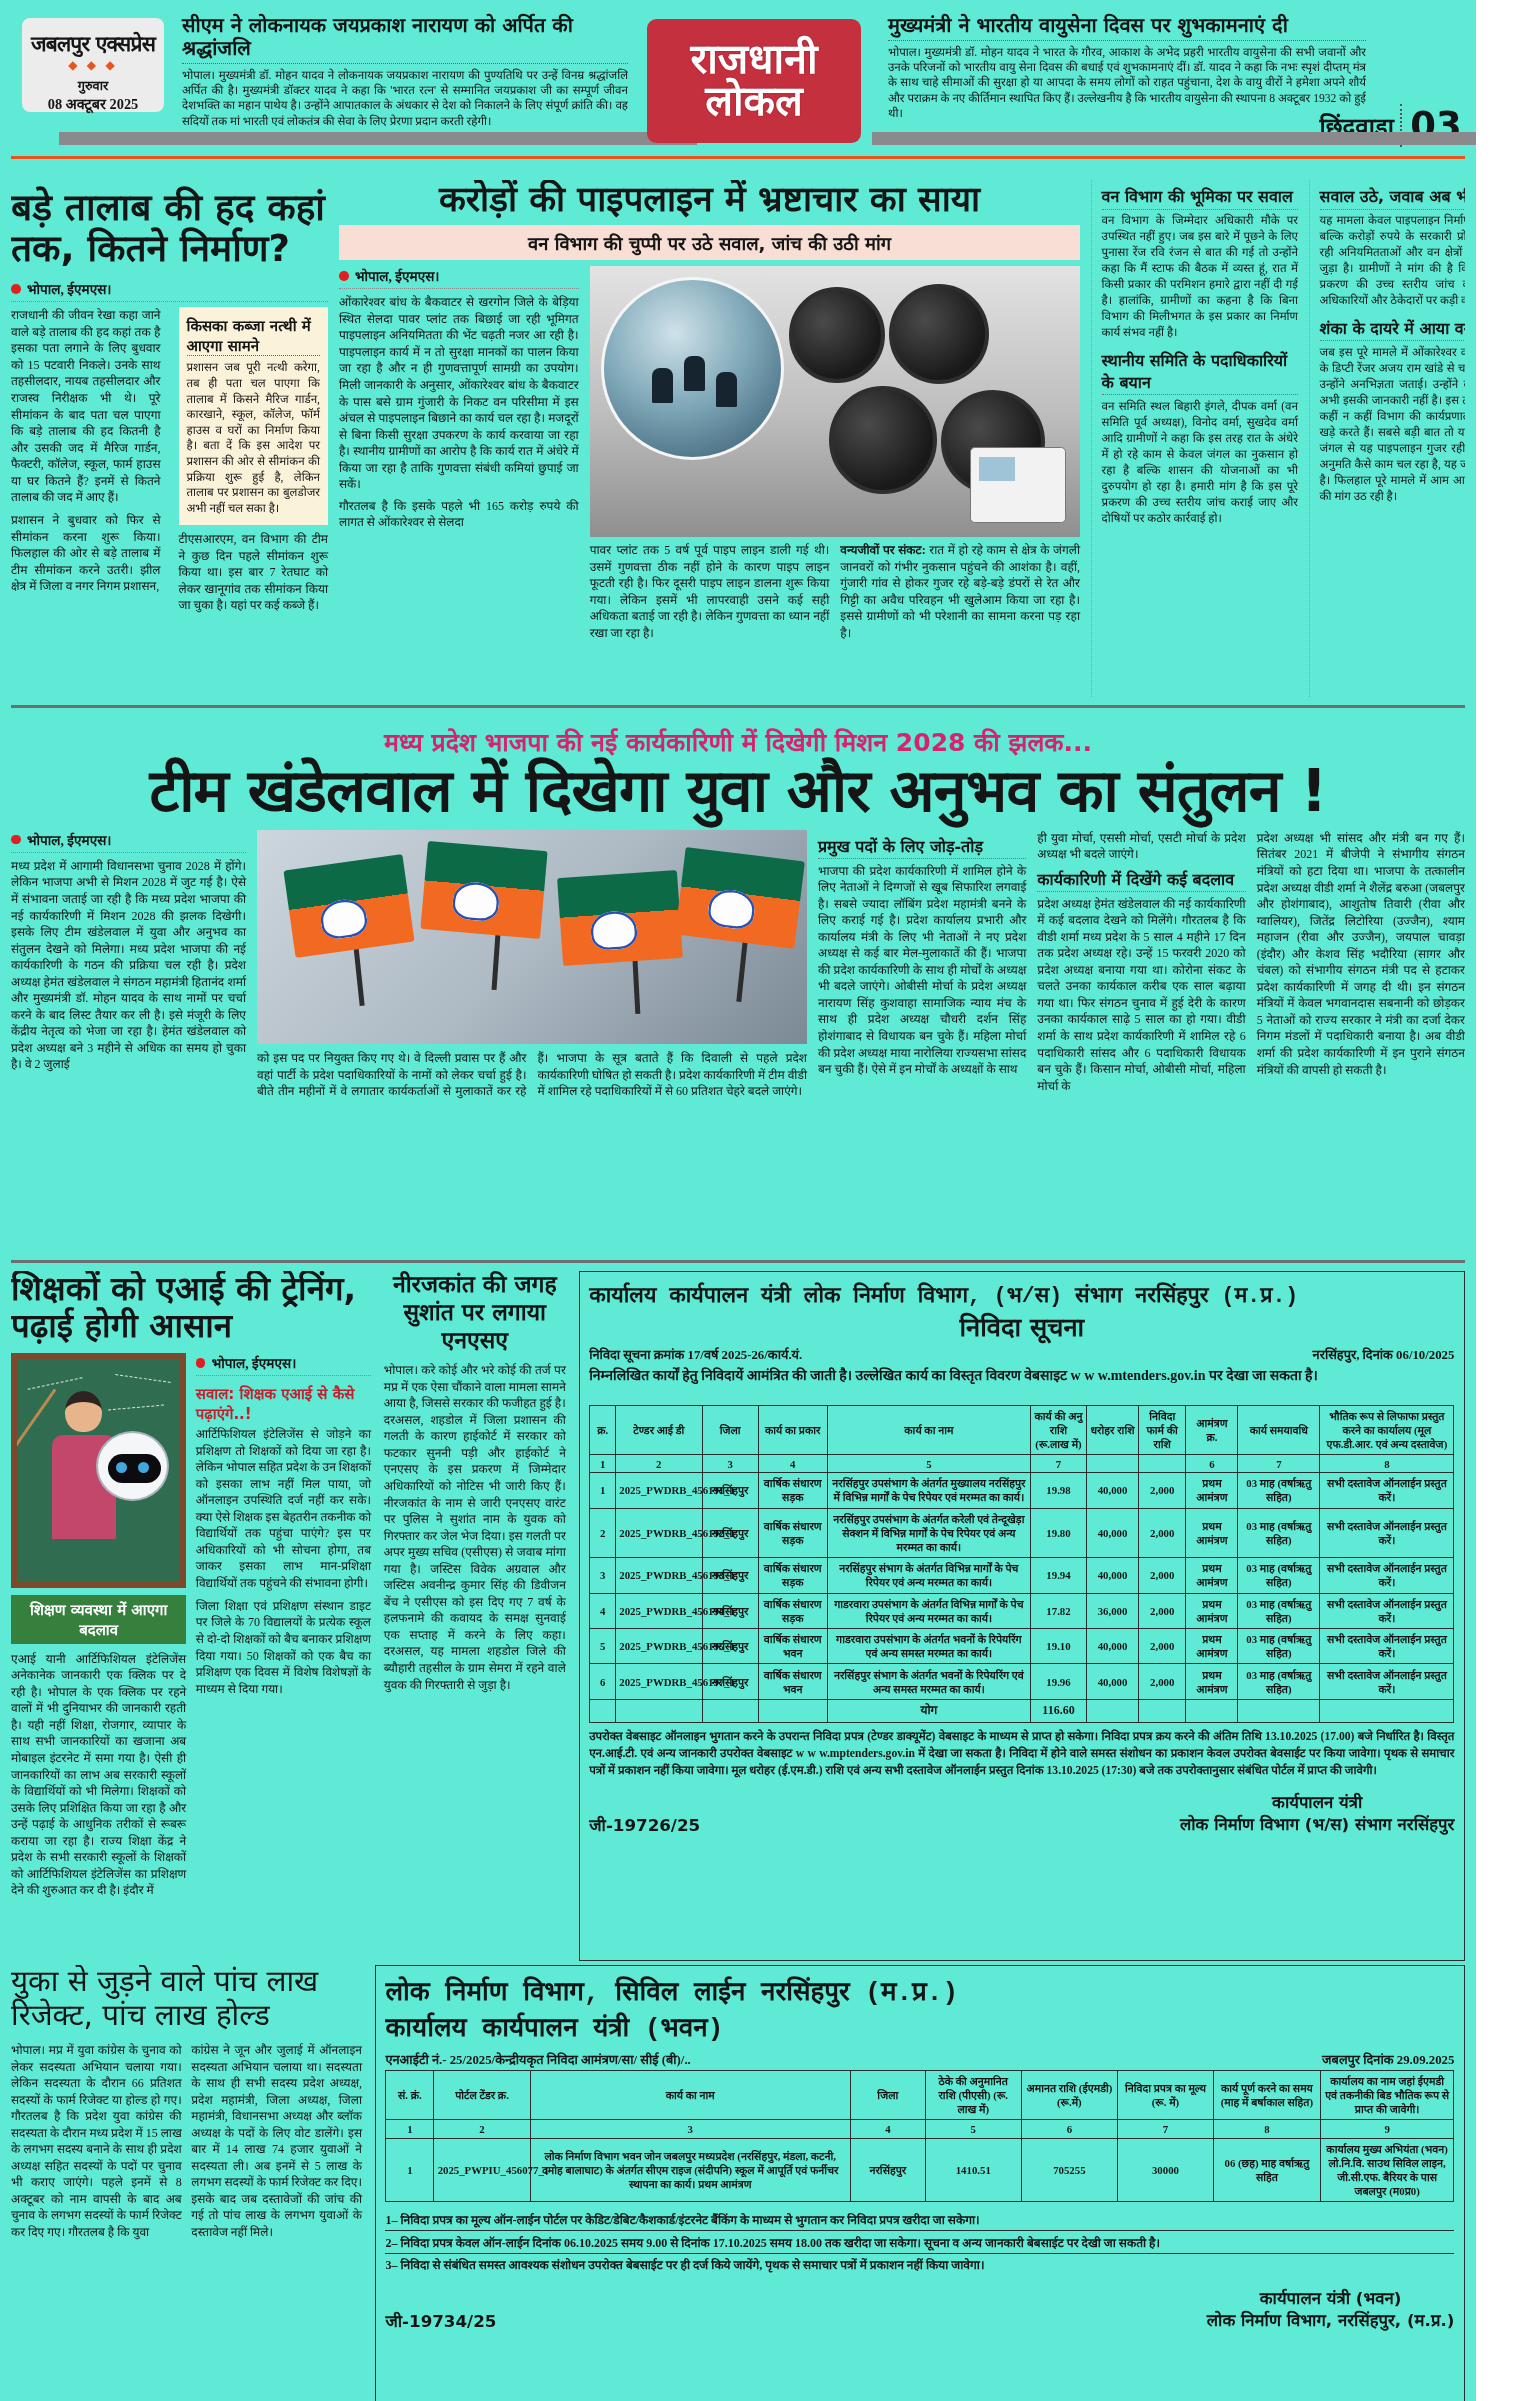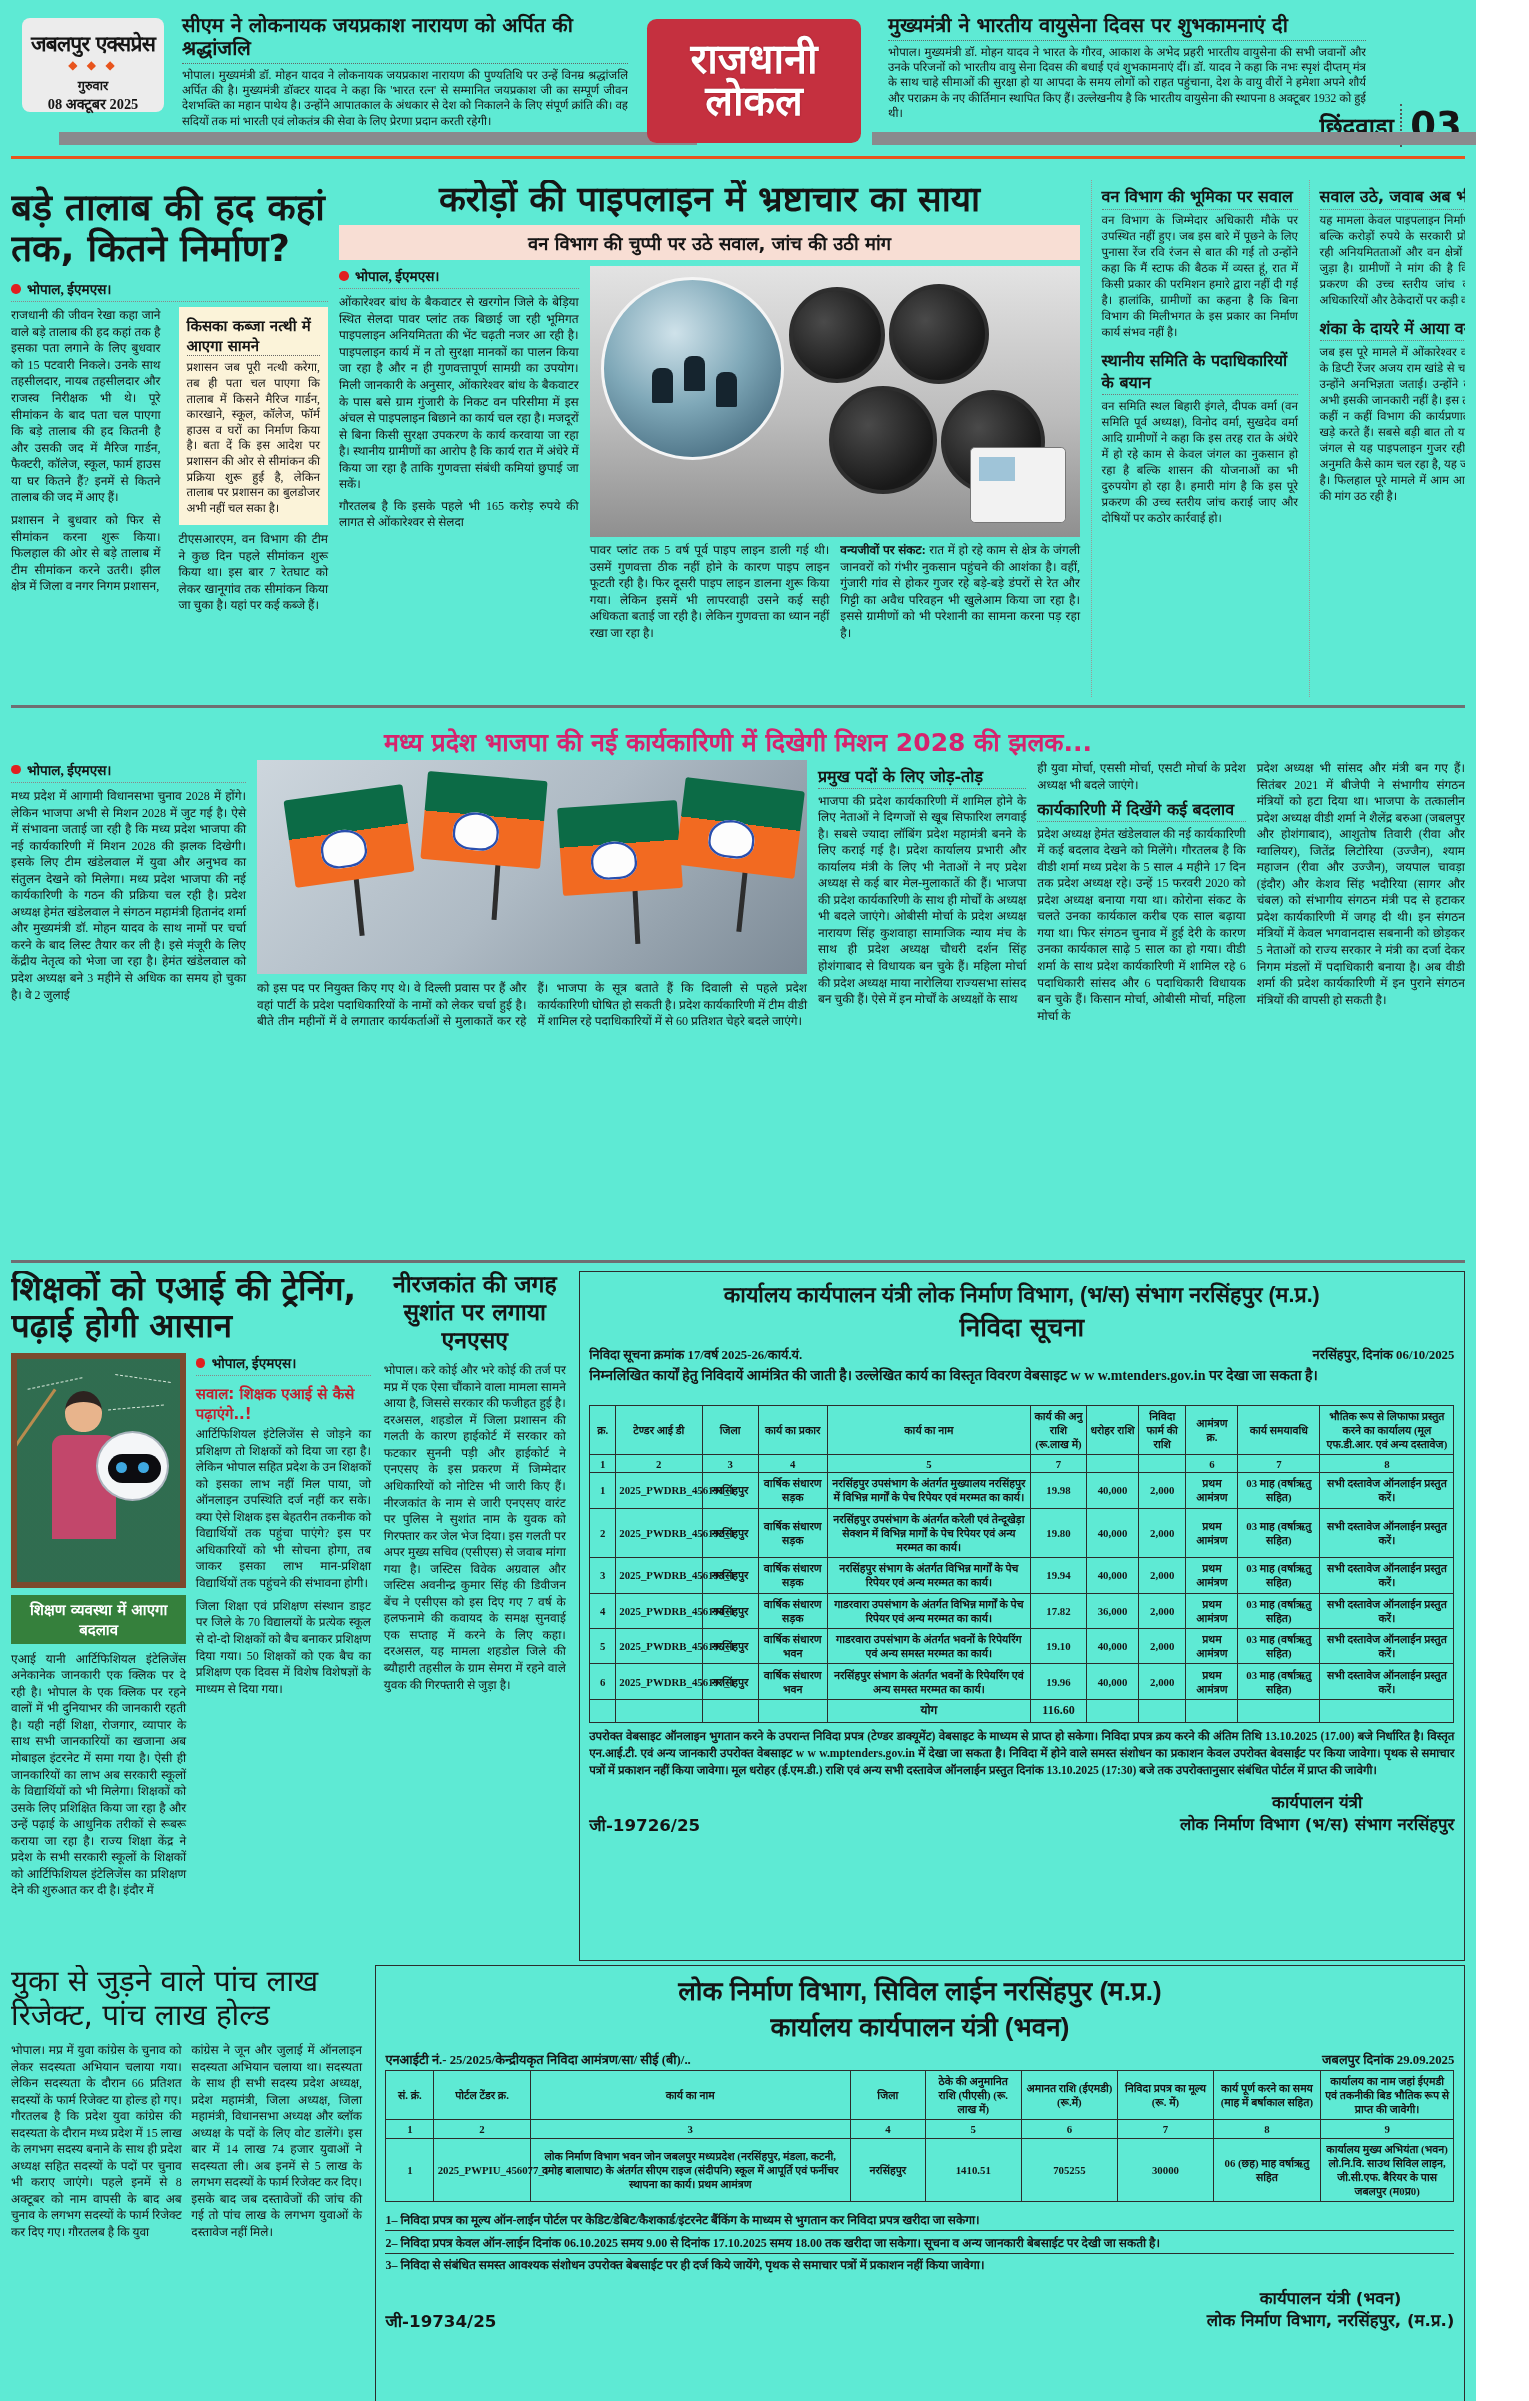--- a/index.html
+++ b/index.html
@@ -82,21 +82,21 @@
   .pointer-stick { position:absolute; left:16px; top:24px; width:3.2px; height:72px; background:#b98b4e; transform:rotate(35deg); }
   .robot { position:absolute; right:11px; top:72px; width:73px; height:70px; background:#f4f6f8; border-radius:50%; border:2.4px solid #aab4bd; }
   .robot:before { content:""; position:absolute; left:9.6px; top:21px; width:53px; height:29px; background:#0c0c10; border-radius:14.4px; }
   .robot:after { content:""; position:absolute; left:17.5px; top:29px; width:11px; height:11px; background:#3fa8e0; border-radius:50%; box-shadow:22px 0 0 #3fa8e0; }
   .greenbar { background:#35803c; color:#fff; font-family:"DejaVu Sans", sans-serif; font-weight:800; font-size:15px; text-align:center; padding:4.8px 3.2px; margin:6.4px 0; }
   .redsub { color:#c21f2e; font-family:"DejaVu Sans", sans-serif; font-weight:800; font-size:15px; margin:6.4px 0 3.2px 0; }
   .nsa h1 { font-family:"DejaVu Sans", sans-serif; font-size:23px; font-weight:800; text-align:center; line-height:1.2; margin-bottom:8px; }
 
   
   .tenderbox { border:1.6px solid #2c2c2c; padding:6.4px 9.6px; font-family:"Liberation Serif", serif; }
-  .t-org { font-family:Liberation Sans, sans-serif; font-weight:800; text-align:center; }
+  .t-org { font-family:Liberation Mono, monospace; font-weight:800; }
   .tender1 .t-org { font-size:21.5px; }
   .t-title { font-family:"DejaVu Sans", sans-serif; font-weight:800; font-size:25.5px; text-align:center; margin:1.6px 0; }
   .t-refline { display:flex; justify-content:space-between; font-size:12.8px; font-weight:bold; margin:1.6px 0; }
   .t-intro { font-size:14px; font-weight:bold; margin-bottom:21px; }
   table.ttable { width:100%; border-collapse:collapse; table-layout:fixed; }
   .ttable td, .ttable th { border:1.2px solid #2c2c2c; font-size:10.8px; line-height:1.3; padding:3.2px 3.2px; text-align:center; vertical-align:middle; font-weight:bold; }
   .ttable thead th { font-size:10.8px; }
   .numrow td { padding:1.6px; font-weight:bold; }
   .totalrow td { font-size:12px; }
   .t-footnote { font-size:11.6px; font-weight:bold; line-height:1.45; margin-top:6.4px; text-align:justify; }
@@ -219,20 +219,21 @@
       <p class="bodytext">यह मामला केवल पाइपलाइन निर्माण का नहीं है, बल्कि करोड़ों रुपये के सरकारी प्रोजेक्ट में चल रही अनियमितताओं और वन क्षेत्रों की सुरक्षा से जुड़ा है। ग्रामीणों ने मांग की है कि शासन इस प्रकरण की उच्च स्तरीय जांच कर जिम्मेदार अधिकारियों और ठेकेदारों पर कड़ी कार्रवाई करे।</p>
       <div class="subhead-bold" style="margin-top:8px">शंका के दायरे में आया वन विभाग</div>
       <p class="bodytext">जब इस पूरे मामले में ओंकारेश्वर वन परियोजना के डिप्टी रेंजर अजय राम खांडे से चर्चा की गई तो उन्होंने अनभिज्ञता जताई। उन्होंने कहा कि मुझे अभी इसकी जानकारी नहीं है। इस तरह के जवाब कहीं न कहीं विभाग की कार्यप्रणाली पर सवाल खड़े करते हैं। सबसे बड़ी बात तो यह है कि जिस जंगल से यह पाइपलाइन गुजर रही है वहां बिना अनुमति कैसे काम चल रहा है, यह जांच का विषय है। फिलहाल पूरे मामले में आम आदमी की जांच की मांग उठ रही है।</p>
     </div>
   </section>
 
   <div class="divider"></div>
 
   <section class="bjp">
     <div class="strap">मध्य प्रदेश भाजपा की नई कार्यकारिणी में दिखेगी मिशन 2028 की झलक...</div>
+    <h1>टीम खंडेलवाल में दिखेगा युवा और अनुभव का संतुलन !</h1>
     <div class="bjp-cols">
       <div>
         <div class="byline">
           <span class="dot"></span>
           <span>भोपाल, ईएमएस।</span>
         </div>
         <p class="bodytext">मध्य प्रदेश में आगामी विधानसभा चुनाव 2028 में होंगे। लेकिन भाजपा अभी से मिशन 2028 में जुट गई है। ऐसे में संभावना जताई जा रही है कि मध्य प्रदेश भाजपा की नई कार्यकारिणी में मिशन 2028 की झलक दिखेगी। इसके लिए टीम खंडेलवाल में युवा और अनुभव का संतुलन देखने को मिलेगा। मध्य प्रदेश भाजपा की नई कार्यकारिणी के गठन की प्रक्रिया चल रही है। प्रदेश अध्यक्ष हेमंत खंडेलवाल ने संगठन महामंत्री हितानंद शर्मा और मुख्यमंत्री डॉ. मोहन यादव के साथ नामों पर चर्चा करने के बाद लिस्ट तैयार कर ली है। इसे मंजूरी के लिए केंद्रीय नेतृत्व को भेजा जा रहा है। हेमंत खंडेलवाल को प्रदेश अध्यक्ष बने 3 महीने से अधिक का समय हो चुका है। वे 2 जुलाई</p>
       </div>
       <div>
         <div class="flags-photo">

